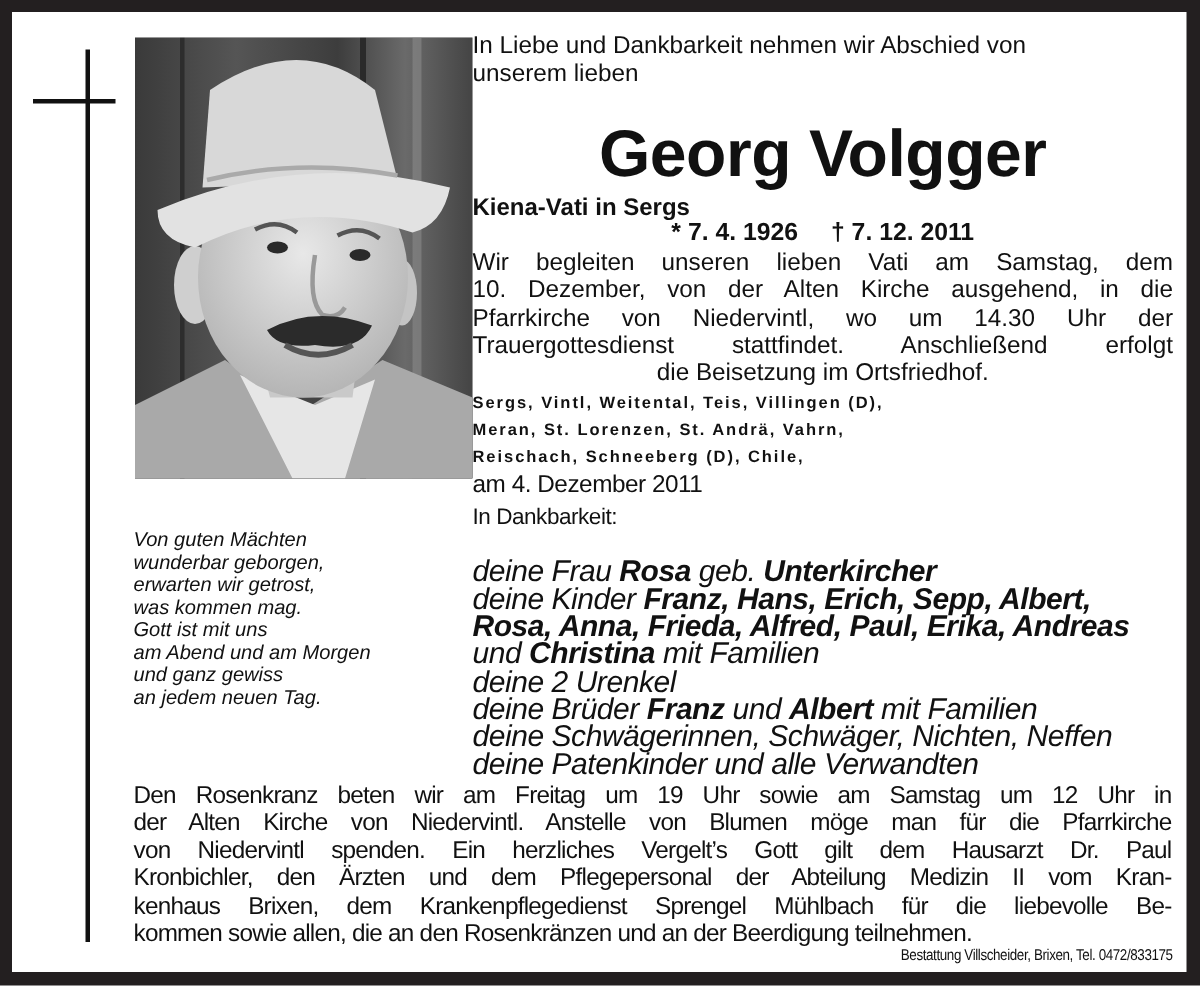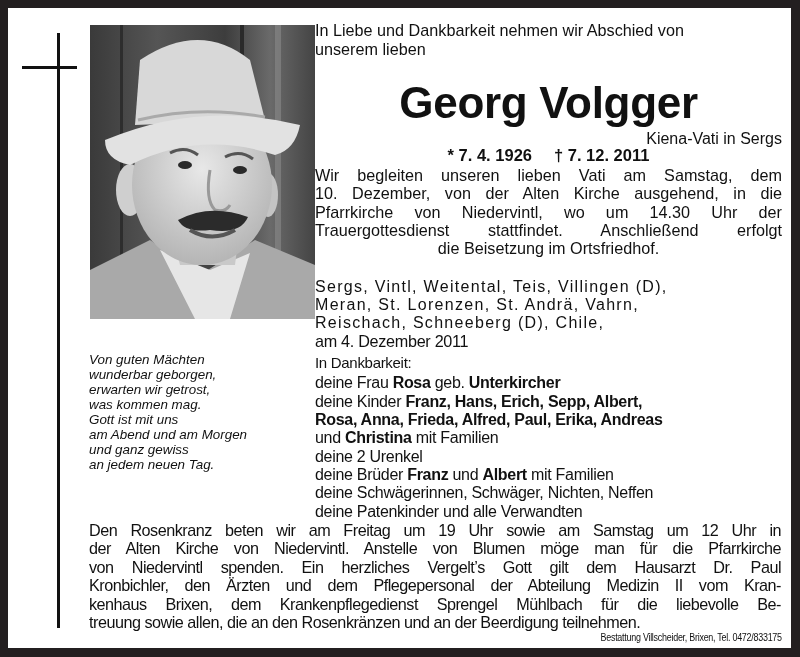--- a/index.html
+++ b/index.html
@@ -62,63 +62,65 @@
   }
   .name {
     text-align: center;
     font-weight: bold;
     font-size: 44px;
     line-height: 50px;
     margin-top: 19px;
     letter-spacing: -0.3px;
   }
   .subtitle {
-    text-align: right;
-    font-weight: normal;
+    text-align: left;
+    font-weight: bold;
     font-size: 16px;
     line-height: 17px;
     margin-top: 2px;
   }
   .dates {
     text-align: center;
     font-weight: bold;
     font-size: 16.5px;
     line-height: 17px;
   }
   .dates span.gap { display: inline-block; width: 22px; }
   .body-text {
     font-size: 16.2px;
     line-height: 18.3px;
     margin-top: 2px;
     text-align: justify;
   }
   .body-text .jl { text-align: justify; text-align-last: justify; }
   .body-text .ll { text-align: center; }
   .places {
-    font-size: 16px;
+    font-size: 11px;
     line-height: 18px;
     letter-spacing: 1.3px;
-    margin-top: 21px;
+    margin-top: 3px;
+    font-weight: bold;
   }
   .date-line {
     font-size: 16.2px;
     line-height: 18px;
     letter-spacing: -0.3px;
   }
   .thanks-head {
     font-size: 15px;
     line-height: 19px;
     margin-top: 3px;
     letter-spacing: -0.3px;
   }
   .family {
-    font-size: 16px;
+    font-size: 20px;
     line-height: 18.3px;
-    margin-top: 2px;
-    letter-spacing: -0.3px;
+    margin-top: 18px;
+    letter-spacing: -0.3px;
+    font-style: italic;
   }
   .family div { white-space: nowrap; }
   .family b { font-weight: bold; }
   
   .bottom {
     position: absolute;
     left: 81px; top: 513px;
     width: 692px;
     font-family: "Liberation Sans Narrow", "Liberation Sans", sans-serif;
     font-size: 16.2px;
@@ -245,17 +247,17 @@
       <div>deine Patenkinder und alle Verwandten</div>
     </div>
   </div>
 
   <div class="bottom">
     <div class="jl">Den Rosenkranz beten wir am Freitag um 19 Uhr sowie am Samstag um 12 Uhr in</div>
     <div class="jl">der Alten Kirche von Niedervintl. Anstelle von Blumen möge man für die Pfarrkirche</div>
     <div class="jl">von Niedervintl spenden. Ein herzliches Vergelt’s Gott gilt dem Hausarzt Dr. Paul</div>
     <div class="jl">Kronbichler, den Ärzten und dem Pflegepersonal der Abteilung Medizin II vom Kran-</div>
     <div class="jl">kenhaus Brixen, dem Krankenpflegedienst Sprengel Mühlbach für die liebevolle Be-</div>
-    <div class="ll">treuung sowie allen, die an den Rosenkränzen und an der Beerdigung teilnehmen.</div>
+    <div class="ll">kommen sowie allen, die an den Rosenkränzen und an der Beerdigung teilnehmen.</div>
   </div>
 
   <div class="footer">Bestattung Villscheider, Brixen, Tel. 0472/833175</div>
 </div>
 
 </body></html>

